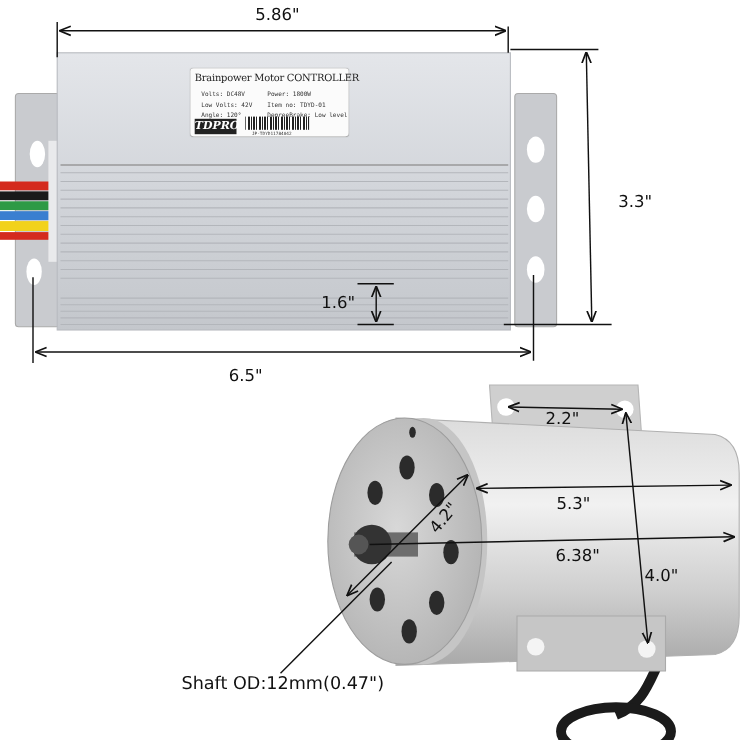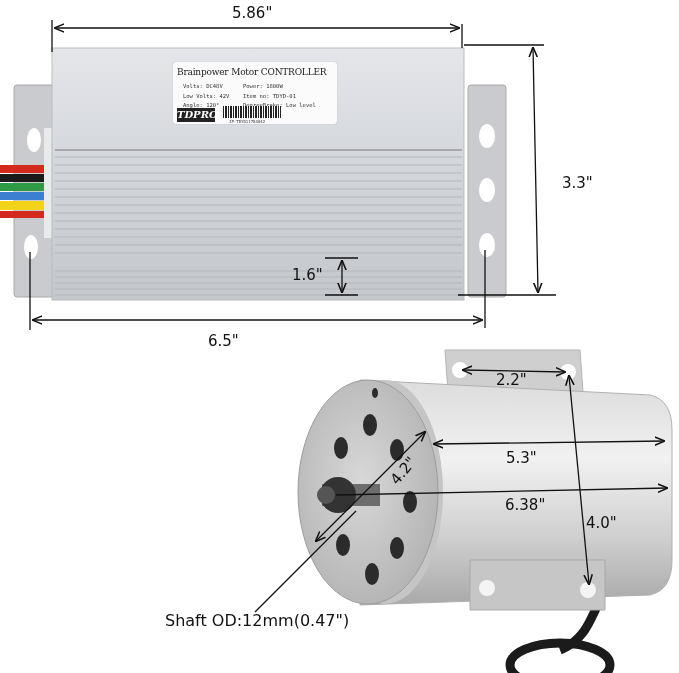--- a/index.html
+++ b/index.html
@@ -1,19 +1,19 @@
 <!DOCTYPE html>
 <html><head>
   <meta charset="utf-8">
   <style>
     html, body { margin: 0; padding: 0; background: #ffffff; }
     body { width: 679px; height: 673px; position: relative; overflow: hidden; font-family: "DejaVu Sans", sans-serif; }
     .stage { position: absolute; left: 0; top: 0; width: 679px; height: 673px; }
     .dim-label { position: absolute; font-family: "DejaVu Sans", sans-serif; color: #111; font-size: 15px; line-height: 1; white-space: nowrap; }
-    .label-box { position: absolute; left: 173px; top: 62px; width: 164px; height: 62px; background: #fbfbfb; border-radius: 3px; box-shadow: 0 0 1px #999; }
+    .label-box { position: absolute; left: 173px; top: 62px; width: 144px; height: 62px; background: #fbfbfb; border-radius: 3px; box-shadow: 0 0 1px #999; }
     .label-title { position: absolute; left: 4px; top: 5px; font-family: "DejaVu Serif", serif; font-size: 9px; color: #222; white-space: nowrap; letter-spacing: -0.2px; }
     .spec { position: absolute; font-family: "DejaVu Sans Mono", monospace; font-size: 5.5px; color: #333; white-space: nowrap; }
     .logo { position: absolute; left: 4px; top: 46px; width: 38px; height: 14px; background: #222; color: #fff; font-family: "DejaVu Serif", serif; font-style: italic; font-size: 10px; line-height: 14px; text-align: center; font-weight: bold; }
     .barcode { position: absolute; left: 50px; top: 44px; width: 58px; height: 12px;
       background: repeating-linear-gradient(90deg, #222 0 1px, #fff 1px 2px, #222 2px 4px, #fff 4px 5px); }
     .barcode-text { position: absolute; left: 56px; top: 57px; font-family: "DejaVu Sans Mono", monospace; font-size: 4px; color: #333; }
     .shaft-label { position: absolute; left: 165px; top: 611px; font-size: 16px; color: #111; font-family: "DejaVu Sans", sans-serif; white-space: nowrap; }
   </style>
 </head>
 <body>

